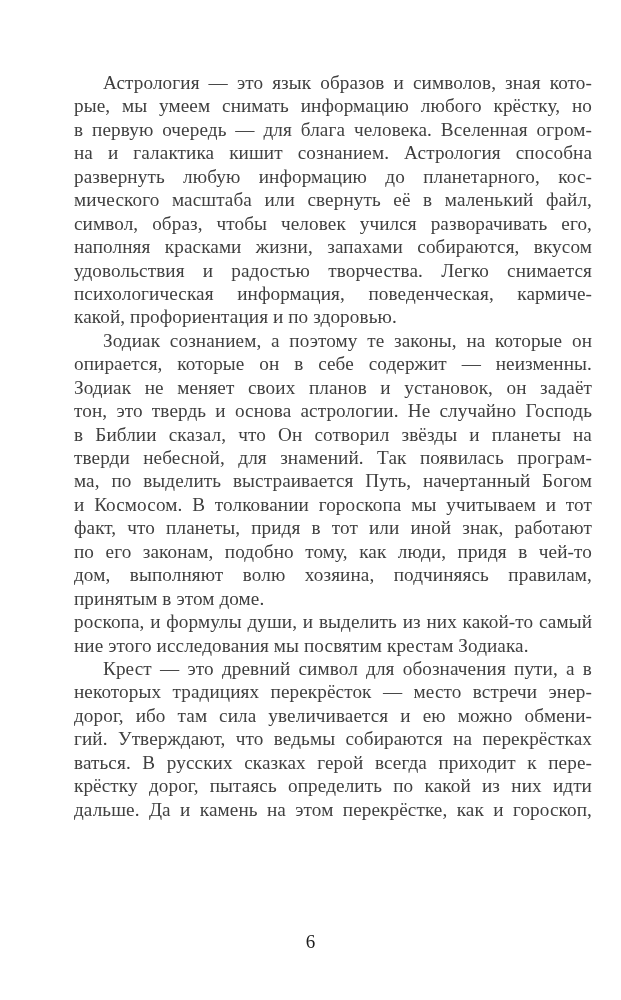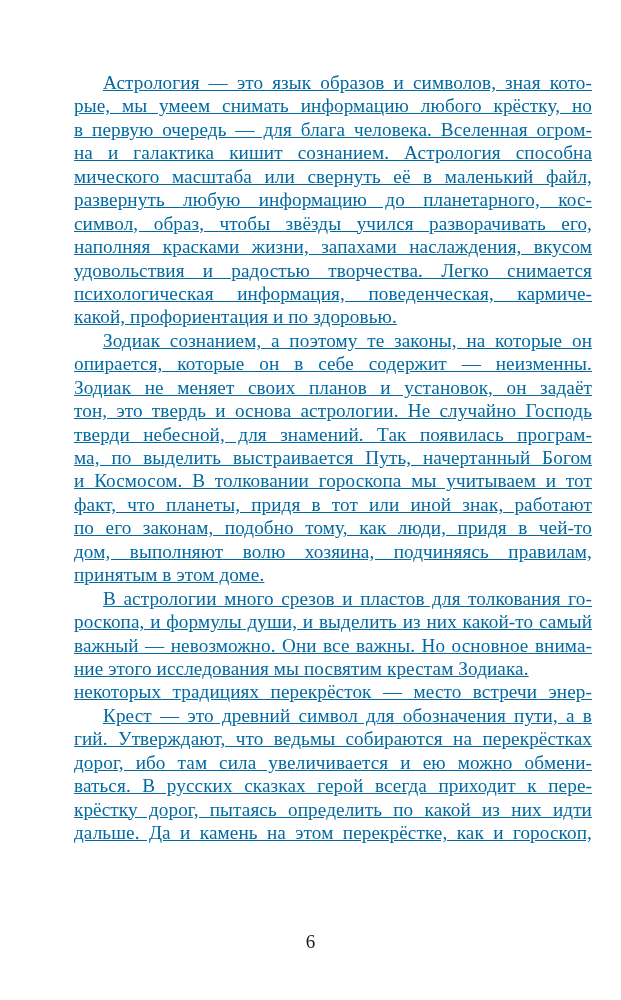--- a/index.html
+++ b/index.html
@@ -12,22 +12,21 @@
       height: 1000px;
       position: relative;
       overflow: hidden;
     }
     .page {
       position: absolute;
       left: 74px;
       top: 71px;
       width: 518px;
       font-family: "Liberation Serif", "DejaVu Serif", serif;
-      color: #0369a1;
-      text-decoration: underline;
+      color: #404040;
     }
     .line {
       display: block;
       height: 23.45px;
       line-height: 23.45px;
       font-size: 19.2px;
       white-space: nowrap;
       text-align: justify;
       text-align-last: justify;
       letter-spacing: 0.1px;
@@ -51,51 +50,50 @@
   </style>
 </head>
 <body>
 
 <div class="page">
   <div>
     <span class="line first">Астрология — это язык образов и символов, зная кото-</span>
     <span class="line">рые, мы умеем снимать информацию любого крёстку, но</span>
     <span class="line">в первую очередь — для блага человека. Вселенная огром-</span>
     <span class="line">на и галактика кишит сознанием. Астрология способна</span>
+    <span class="line">развернуть любую информацию до планетарного, кос-</span>
     <span class="line">мического масштаба или свернуть её в маленький файл,</span>
-    <span class="line">развернуть любую информацию до планетарного, кос-</span>
-    <span class="line">символ, образ, чтобы звёзды учился разворачивать его,</span>
-    <span class="line">наполняя красками жизни, запахами наслаждения, вкусом</span>
+    <span class="line">символ, образ, чтобы человек учился разворачивать его,</span>
+    <span class="line">наполняя красками жизни, запахами собираются, вкусом</span>
     <span class="line">удовольствия и радостью творчества. Легко снимается</span>
     <span class="line">психологическая информация, поведенческая, кармиче-</span>
     <span class="line last">какой, профориентация и по здоровью.</span>
   </div>
   <div>
     <span class="line first">Зодиак сознанием, а поэтому те законы, на которые он</span>
     <span class="line">опирается, которые он в себе содержит — неизменны.</span>
     <span class="line">Зодиак не меняет своих планов и установок, он задаёт</span>
     <span class="line">тон, это твердь и основа астрологии. Не случайно Господь</span>
+    <span class="line">в Библии сказал, что Он сотворил звёзды и планеты на</span>
     <span class="line">тверди небесной, для знамений. Так появилась програм-</span>
     <span class="line">ма, по выделить выстраивается Путь, начертанный Богом</span>
     <span class="line">и Космосом. В толковании гороскопа мы учитываем и тот</span>
     <span class="line">факт, что планеты, придя в тот или иной знак, работают</span>
     <span class="line">по его законам, подобно тому, как люди, придя в чей-то</span>
     <span class="line">дом, выполняют волю хозяина, подчиняясь правилам,</span>
     <span class="line last">принятым в этом доме.</span>
   </div>
   <div>
-    <span class="line first">В астрологии много срезов и пластов для толкования го-</span>
     <span class="line">роскопа, и формулы души, и выделить из них какой-то самый</span>
-    <span class="line">важный — невозможно. Они все важны. Но основное внима-</span>
     <span class="line last">ние этого исследования мы посвятим крестам Зодиака.</span>
   </div>
   <div>
+    <span class="line first">Крест — это древний символ для обозначения пути, а в</span>
     <span class="line">некоторых традициях перекрёсток — место встречи энер-</span>
-    <span class="line first">Крест — это древний символ для обозначения пути, а в</span>
+    <span class="line">дорог, ибо там сила увеличивается и ею можно обмени-</span>
     <span class="line">гий. Утверждают, что ведьмы собираются на перекрёстках</span>
-    <span class="line">дорог, ибо там сила увеличивается и ею можно обмени-</span>
     <span class="line">ваться. В русских сказках герой всегда приходит к пере-</span>
     <span class="line">крёстку дорог, пытаясь определить по какой из них идти</span>
     <span class="line">дальше. Да и камень на этом перекрёстке, как и гороскоп,</span>
   </div>
 </div>
 
 <div class="page-number">6</div>
 
 </body></html>

